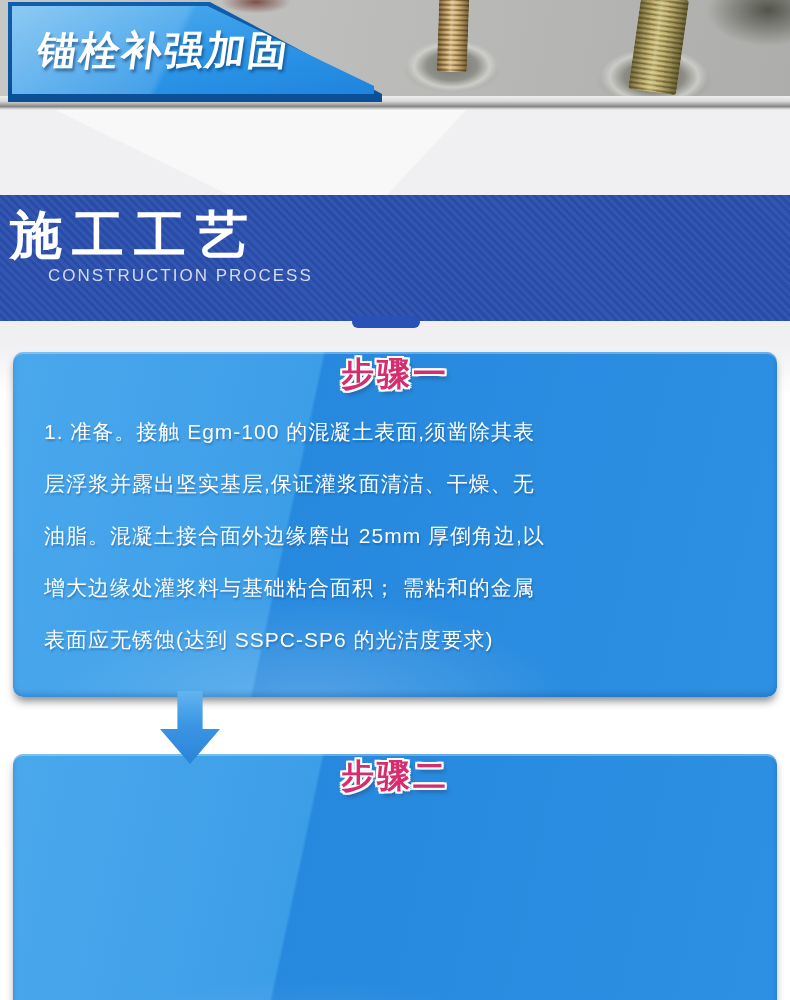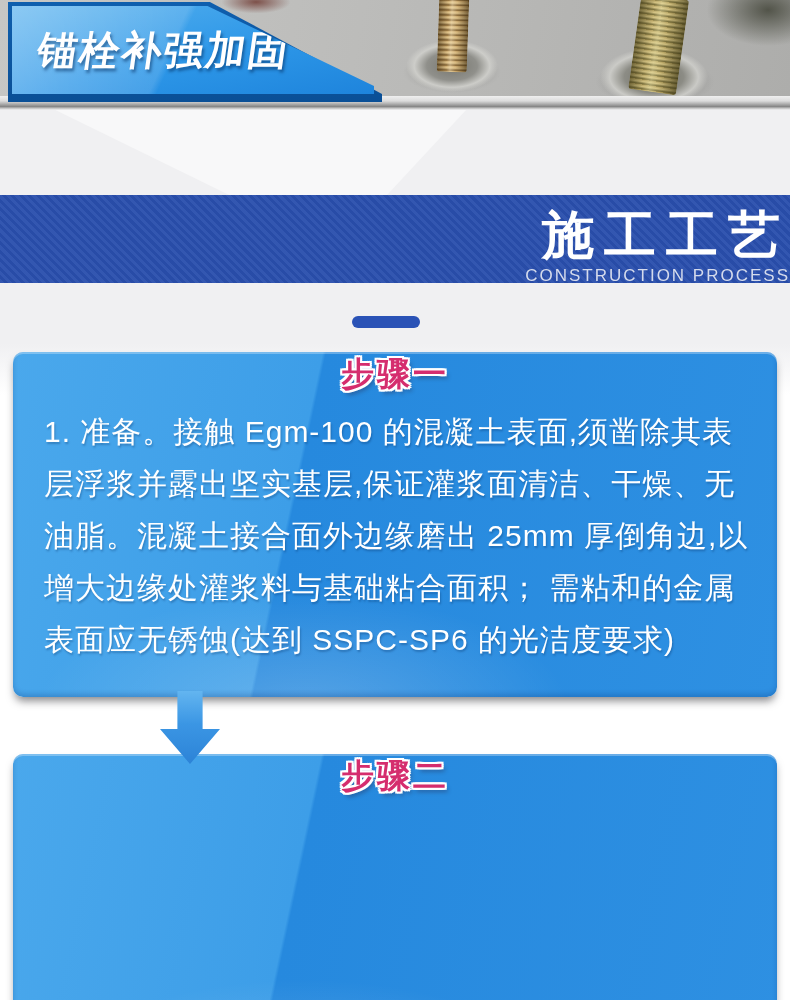--- a/index.html
+++ b/index.html
@@ -61,31 +61,31 @@
     position:absolute;left:0;top:110px;width:790px;height:285px;
     background:linear-gradient(180deg,#f0f0f2 0%,#f0f0f2 82%,#ffffff 100%);
   }
   .gray-watermark{
     position:absolute;left:0;top:0;width:790px;height:85px;
     background:rgba(255,255,255,.5);
     clip-path:polygon(7% 0,59% 0,49% 100%,29% 100%);
   }
   
   .header-band{
-    position:absolute;left:0;top:195px;width:790px;height:88px;
+    position:absolute;left:0;top:195px;width:790px;height:126px;
     background-color:#2a4fad;
     background-image:repeating-linear-gradient(45deg,rgba(255,255,255,.045) 0 3px,rgba(0,0,40,.045) 3px 6px);
-    display:flex;flex-direction:column;align-items:flex-end;
+    display:flex;flex-direction:column;align-items:flex-start;
   }
   .header-title{
     margin-top:12px;font-size:52px;font-weight:bold;color:#ffffff;
     letter-spacing:10px;text-indent:10px;line-height:56px;
   }
   .header-subtitle{
-    margin-top:3px;font-size:17px;color:#d5dbec;letter-spacing:2px;text-indent:2px;
+    margin-top:3px;font-size:17px;color:#d5dbec;letter-spacing:2px;text-indent:2px;margin-left:46px;
   }
   .header-pill{
     position:absolute;left:352px;top:316px;width:68px;height:12px;border-radius:6px;
     background:#2a52b6;
   }
   
   .card{
     position:absolute;left:13px;width:764px;border-radius:10px;overflow:hidden;
     background:
       radial-gradient(430px 190px at 38% 104%, rgba(255,255,255,.22), rgba(255,255,255,0) 62%),
@@ -98,21 +98,21 @@
   .card-2{top:754px;height:330px;}
   .card-title{
     text-align:center;
     font-size:33px;font-weight:bold;letter-spacing:3px;color:#d52d6e;
     text-shadow:-2px -2px 0 #fff,2px -2px 0 #fff,-2px 2px 0 #fff,2px 2px 0 #fff,
                 -2px 0 0 #fff,2px 0 0 #fff,0 -2px 0 #fff,0 2px 0 #fff,
                 3px 4px 4px rgba(40,0,20,.35);
   }
   .card-text{
     margin:9px 20px 0 31px;
-    font-size:30px;line-height:52px;letter-spacing:1px;color:#ffffff;
+    font-size:21px;line-height:52px;letter-spacing:1px;color:#ffffff;
     white-space:pre-line;
     text-shadow:1px 2px 2px rgba(0,40,90,.3);
   }
   
   .down-arrow{
     position:absolute;left:160px;top:691px;width:60px;height:73px;z-index:5;
     background:linear-gradient(180deg,#63b5f0 0%,#3b96e4 45%,#2c83d7 100%);
     clip-path:polygon(29% 0,71% 0,71% 52%,100% 52%,50% 100%,0 52%,29% 52%);
     filter:drop-shadow(2px 2px 2px rgba(0,0,0,.35));
   }

